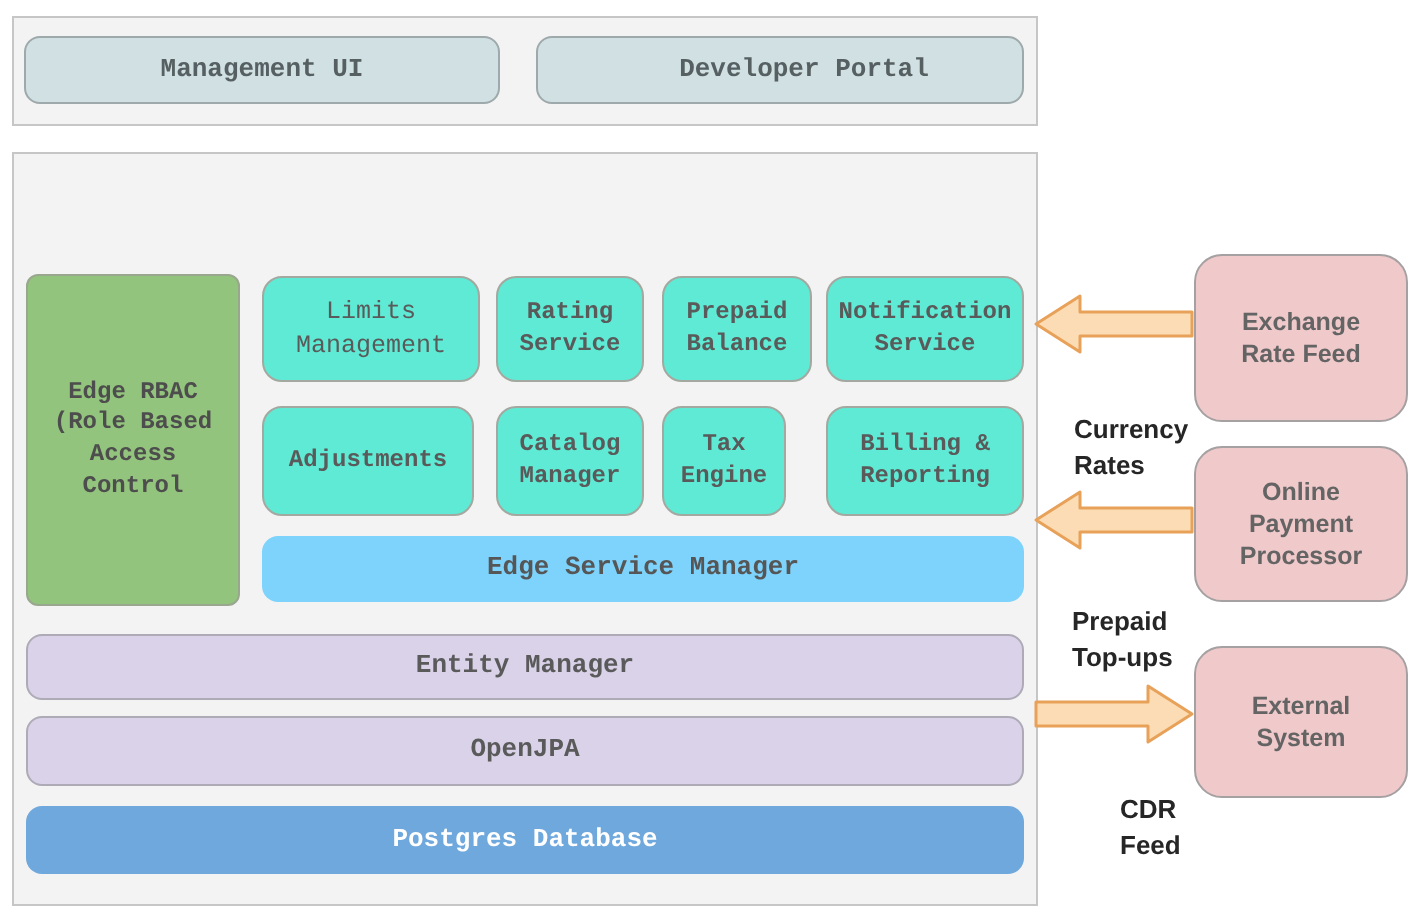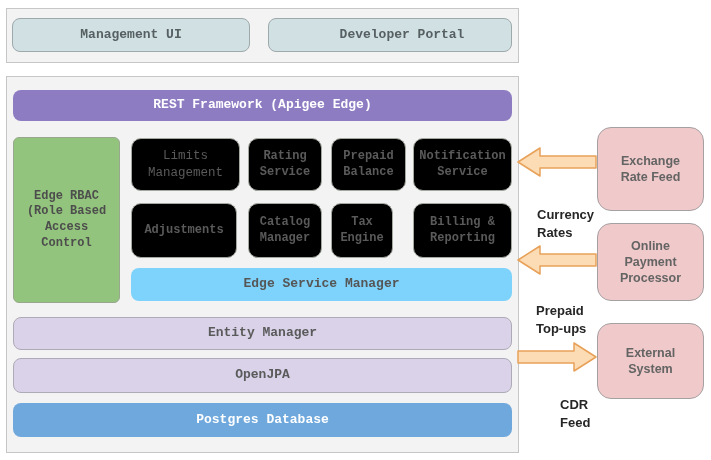--- a/index.html
+++ b/index.html
@@ -44,21 +44,21 @@
     background: #8e7cc3; border-radius: 8px;
     color: #ffffff; font-size: 13px;
   }
   #rbac-box {
     left: 6px; top: 60px; width: 107px; height: 166px;
     background: #93c47d; border: 1px solid #98a78e;
     border-radius: 6px;
     font-size: 12px; color: #4d4d4d;
   }
   .svc {
-    background: #000000;
+    background: #5eead4;
     border: 1px solid #a3a9a0;
     border-radius: 10px;
     font-size: 12px;
   }
   
   #svc-r1c1 { left: 124px; top: 61px; width: 109px; height: 53px; font-weight: 400; font-size: 12.5px; }
   #svc-r1c2 { left: 241px; top: 61px; width: 74px;  height: 53px; }
   #svc-r1c3 { left: 324px; top: 61px; width: 75px;  height: 53px; }
   #svc-r1c4 { left: 406px; top: 61px; width: 99px;  height: 53px; }
   
@@ -116,21 +116,20 @@
 </style>
 </head>
 <body>
 
 <div class="panel" id="top-panel">
   <div class="box teal-box" id="mgmt-ui">Management UI</div>
   <div class="box teal-box" id="dev-portal">Developer Portal</div>
 </div>
 
 <div class="panel" id="main-panel">
-  <div class="box" id="rest-bar">REST Framework (Apigee Edge)</div>
 
   <div class="box" id="rbac-box">Edge RBAC
 (Role Based
 Access
 Control</div>
 
   <div class="box svc" id="svc-r1c1">Limits
 Management</div>
   <div class="box svc" id="svc-r1c2">Rating
 Service</div>

